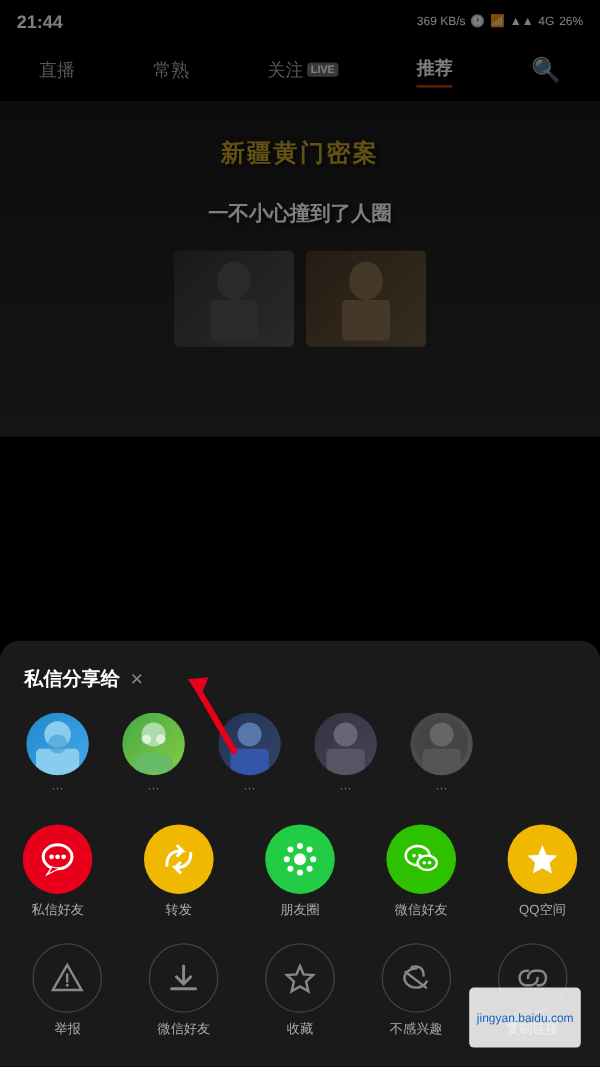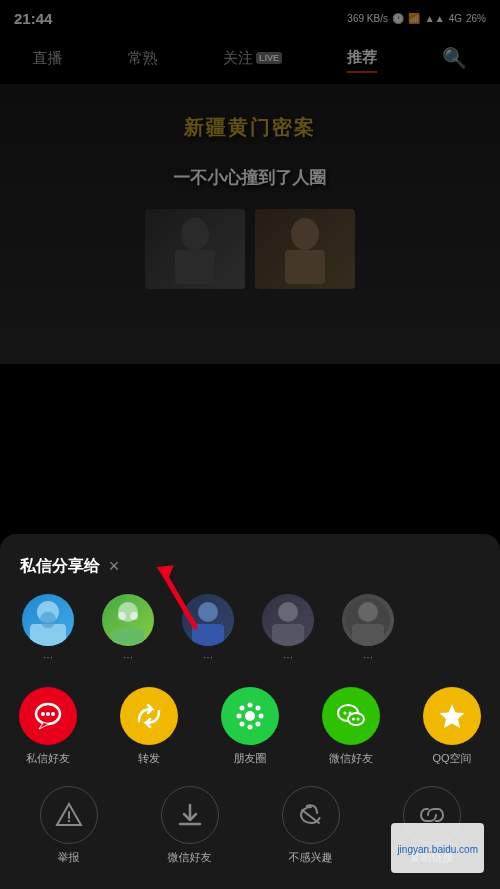--- a/index.html
+++ b/index.html
@@ -494,20 +494,28 @@
       <div class="action-circle gray-outline">
         <svg width="28" height="28" viewBox="0 0 28 28">
           <line x1="14" y1="4" x2="14" y2="18" stroke="#888" stroke-width="2.5" stroke-linecap="round"></line>
           <polyline points="8,13 14,19 20,13" fill="none" stroke="#888" stroke-width="2.5" stroke-linecap="round" stroke-linejoin="round"></polyline>
           <line x1="4" y1="23" x2="24" y2="23" stroke="#888" stroke-width="2.5" stroke-linecap="round"></line>
         </svg>
       </div>
       <span class="action-label">微信好友</span>
     </div>
 
+    <div class="action-item">
+      <div class="action-circle gray-outline">
+        <svg width="28" height="28" viewBox="0 0 28 28">
+          <polygon points="14,4 17,11 25,11.5 19,17 21,25 14,21 7,25 9,17 3,11.5 11,11" fill="none" stroke="#888" stroke-width="2"></polygon>
+        </svg>
+      </div>
+      <span class="action-label">收藏</span>
+    </div>
 
     <div class="action-item">
       <div class="action-circle gray-outline">
         <svg width="28" height="28" viewBox="0 0 28 28">
           <path d="M 14 6 C 8 6 4 10 4 14 C 4 18 8 22 14 22 C 18 22 21 20 22.5 17" fill="none" stroke="#888" stroke-width="2" stroke-linecap="round"></path>
           <path d="M 5 9 L 22 22" stroke="#888" stroke-width="2" stroke-linecap="round"></path>
           <path d="M 10 5 C 12 4 16 4 18 6 C 20 8 20 10 20 12" fill="none" stroke="#888" stroke-width="2" stroke-linecap="round"></path>
         </svg>
       </div>
       <span class="action-label">不感兴趣</span>

